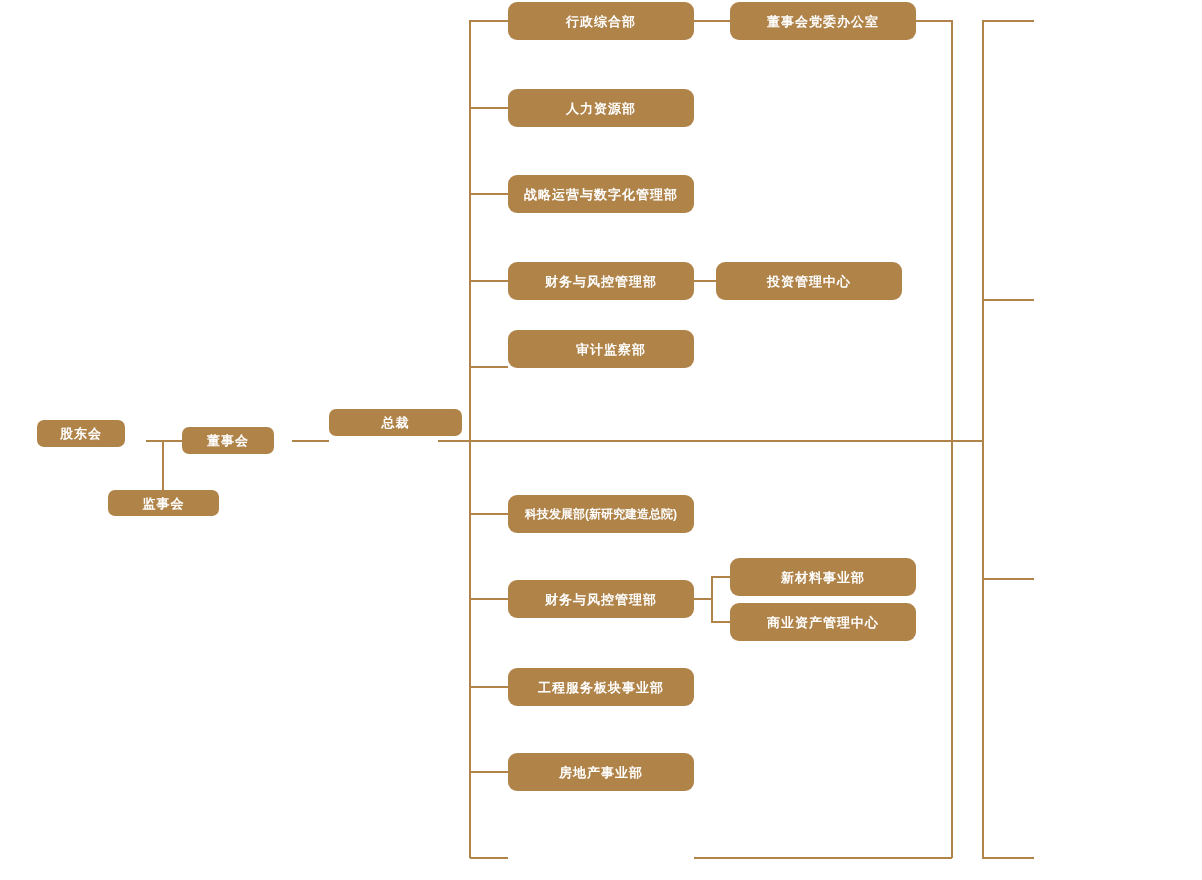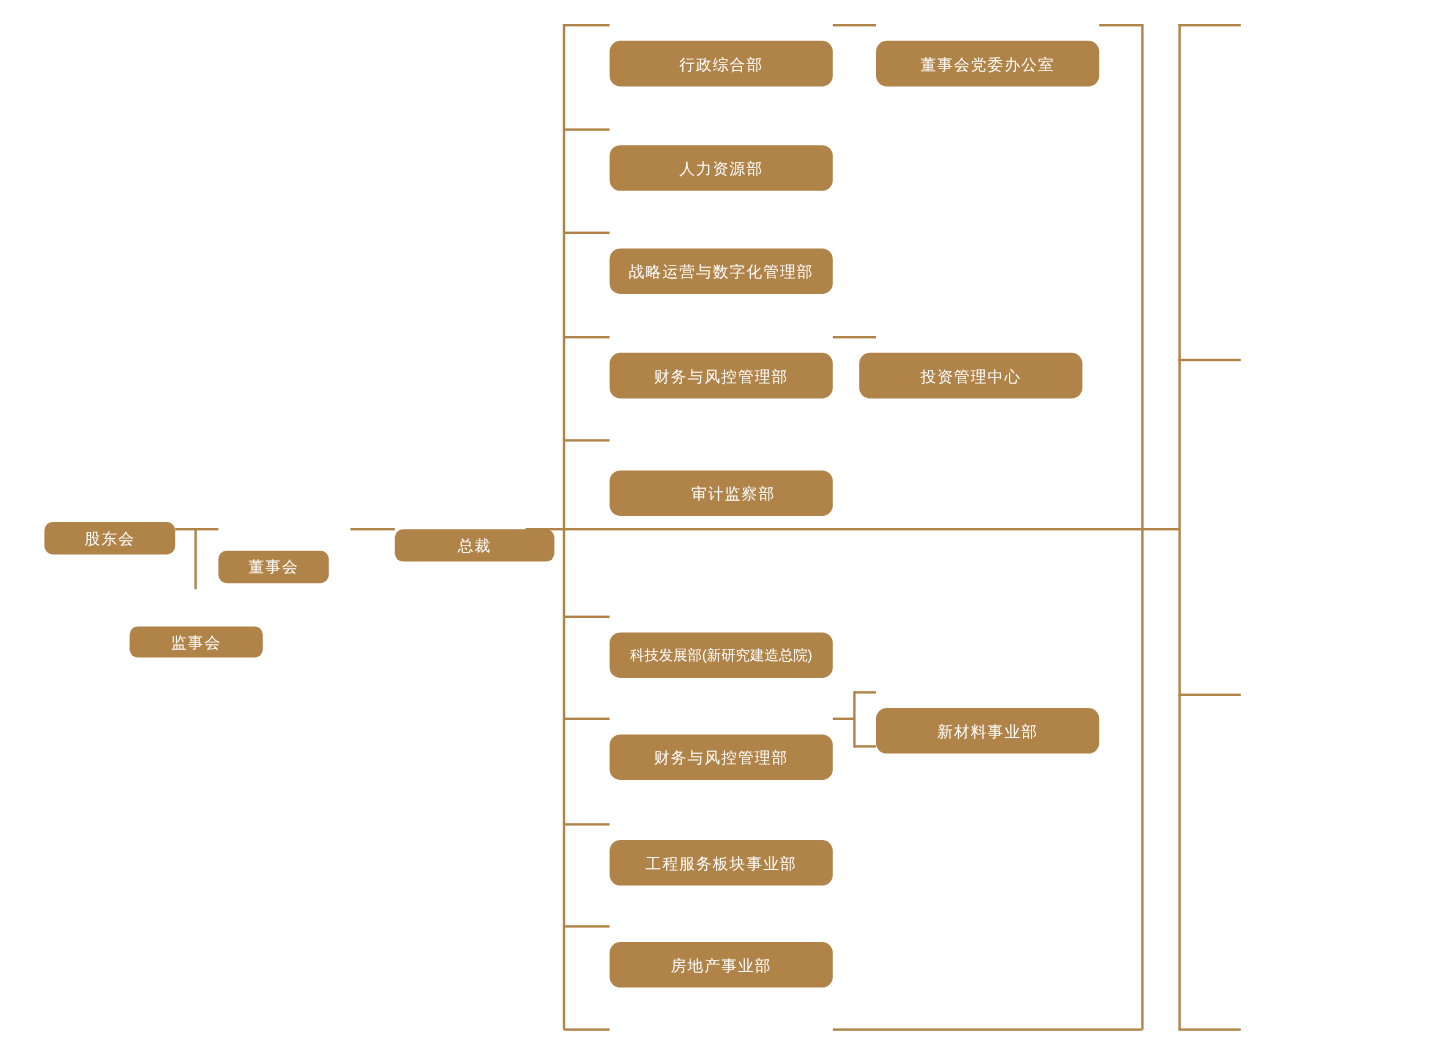--- a/index.html
+++ b/index.html
@@ -9,54 +9,54 @@
   }
   *{margin:0;padding:0;box-sizing:border-box;}
   html,body{width:1202px;height:880px;background:#ffffff;overflow:hidden;}
   #canvas{
     position:relative;width:1202px;height:880px;background:#ffffff;
     font-family:"Liberation Sans",sans-serif;
   }
   .node{
     position:absolute;background:var(--box);color:var(--text);
     display:flex;align-items:center;justify-content:center;
-    font-weight:400;font-size:13px;letter-spacing:1px;line-height:1;
+    font-weight:700;font-size:13px;letter-spacing:1px;line-height:1;
     white-space:nowrap;
-    margin-top:32px;
   }
   .dept{width:186px;height:38px;border-radius:9px;}
   .gov{width:110px;height:27px;border-radius:7px;font-size:13px;}
   .small{font-size:12px;letter-spacing:0;}
   .hl,.vl{position:absolute;background:var(--line);}
   .hl{height:1.5px;}
   .vl{width:1.5px;}
 </style>
 </head>
 <body>
 
 <div id="canvas">
 
-  <div class="node gov" style="left:37px;top:403px;width:109px;">股东会</div>
+  <div class="node gov" style="left:37px;top:420px;width:88px;">股东会</div>
   <div class="node gov" style="left:182px;top:427px;width:92px;">董事会</div>
   <div class="node gov" style="left:329px;top:409px;width:133px;">总裁</div>
   <div class="node gov" style="left:108px;top:490px;width:111px;height:26px;">监事会</div>
 
   <div class="node dept" style="left:508px;top:2px;">行政综合部</div>
   <div class="node dept" style="left:508px;top:89px;text-align:center;">人力资源部</div>
   <div class="node dept" style="left:508px;top:175px;">战略运营与数字化管理部</div>
   <div class="node dept" style="left:508px;top:262px;">财务与风控管理部</div>
-  <div class="node dept" style="left:508px;top:360px;padding-left:20px;">审计监察部</div>
+  <div class="node dept" style="left:508px;top:330px;padding-left:20px;">审计监察部</div>
   <div class="node dept small" style="left:508px;top:495px;">科技发展部(新研究建造总院)</div>
   <div class="node dept" style="left:508px;top:580px;">财务与风控管理部</div>
   <div class="node dept" style="left:508px;top:668px;">工程服务板块事业部</div>
   <div class="node dept" style="left:508px;top:753px;">房地产事业部</div>
 
   <div class="node dept" style="left:730px;top:2px;">董事会党委办公室</div>
   <div class="node dept" style="left:716px;top:262px;">投资管理中心</div>
   <div class="node dept" style="left:730px;top:558px;">新材料事业部</div>
+  <div class="node dept" style="left:730px;top:603px;">商业资产管理中心</div>
 
   <div class="hl" style="left:146px;top:440px;width:36px;"></div>
   <div class="hl" style="left:292px;top:440px;width:37px;"></div>
   <div class="hl" style="left:438px;top:440px;width:545px;"></div>
   <div class="vl" style="left:162px;top:441px;height:50px;"></div>
 
   <div class="vl" style="left:469px;top:20px;height:838px;"></div>
 
   <div class="hl" style="left:470px;top:20px;width:38px;"></div>
   <div class="hl" style="left:470px;top:107px;width:38px;"></div>

